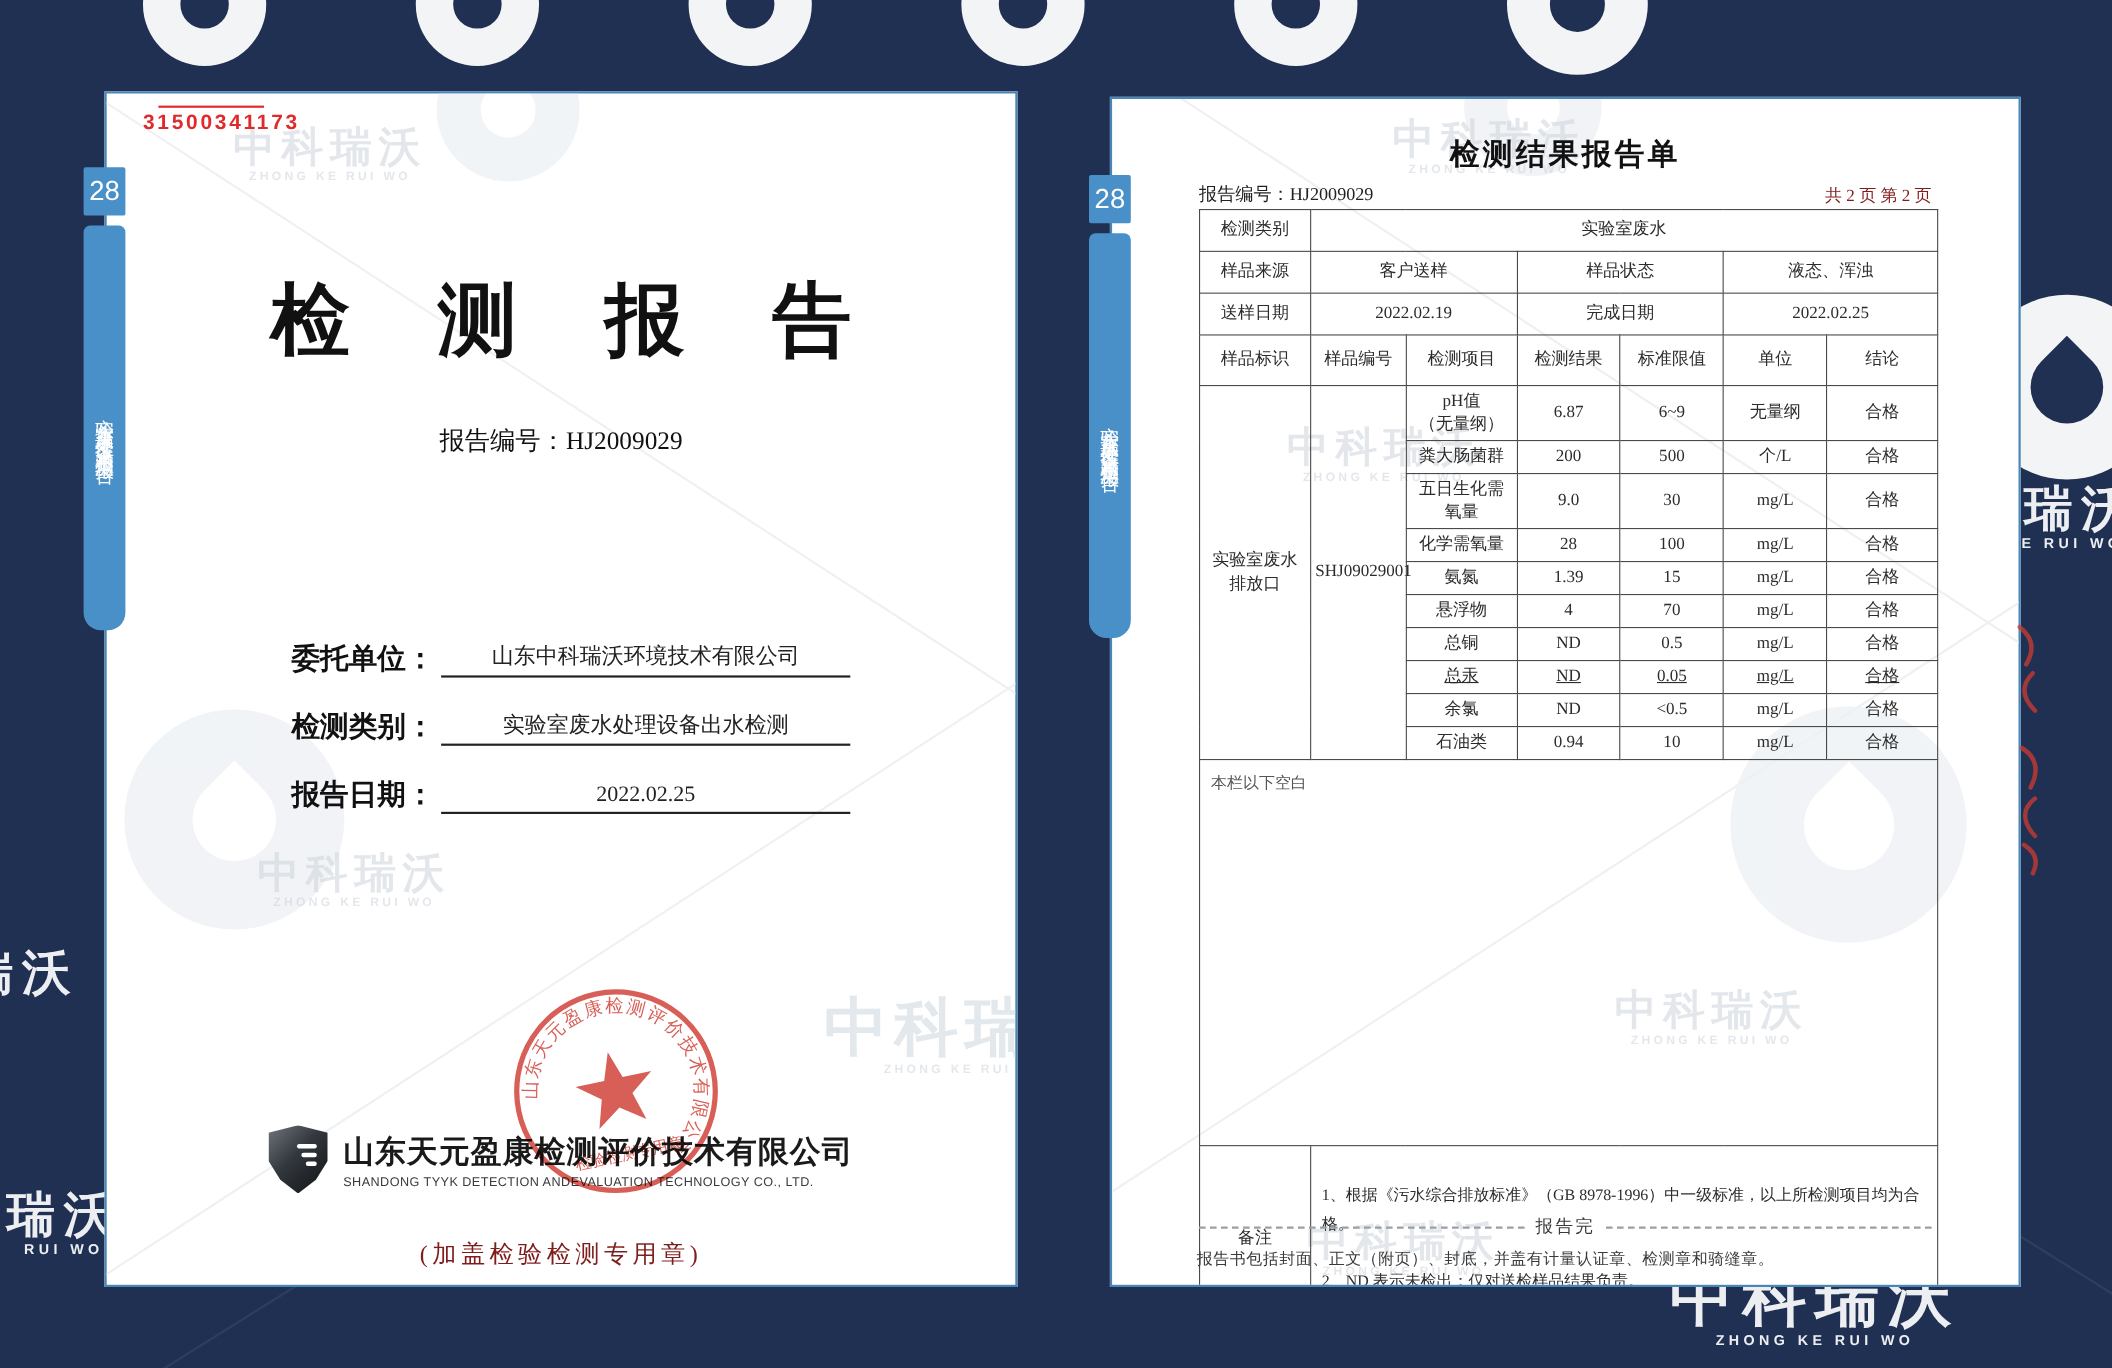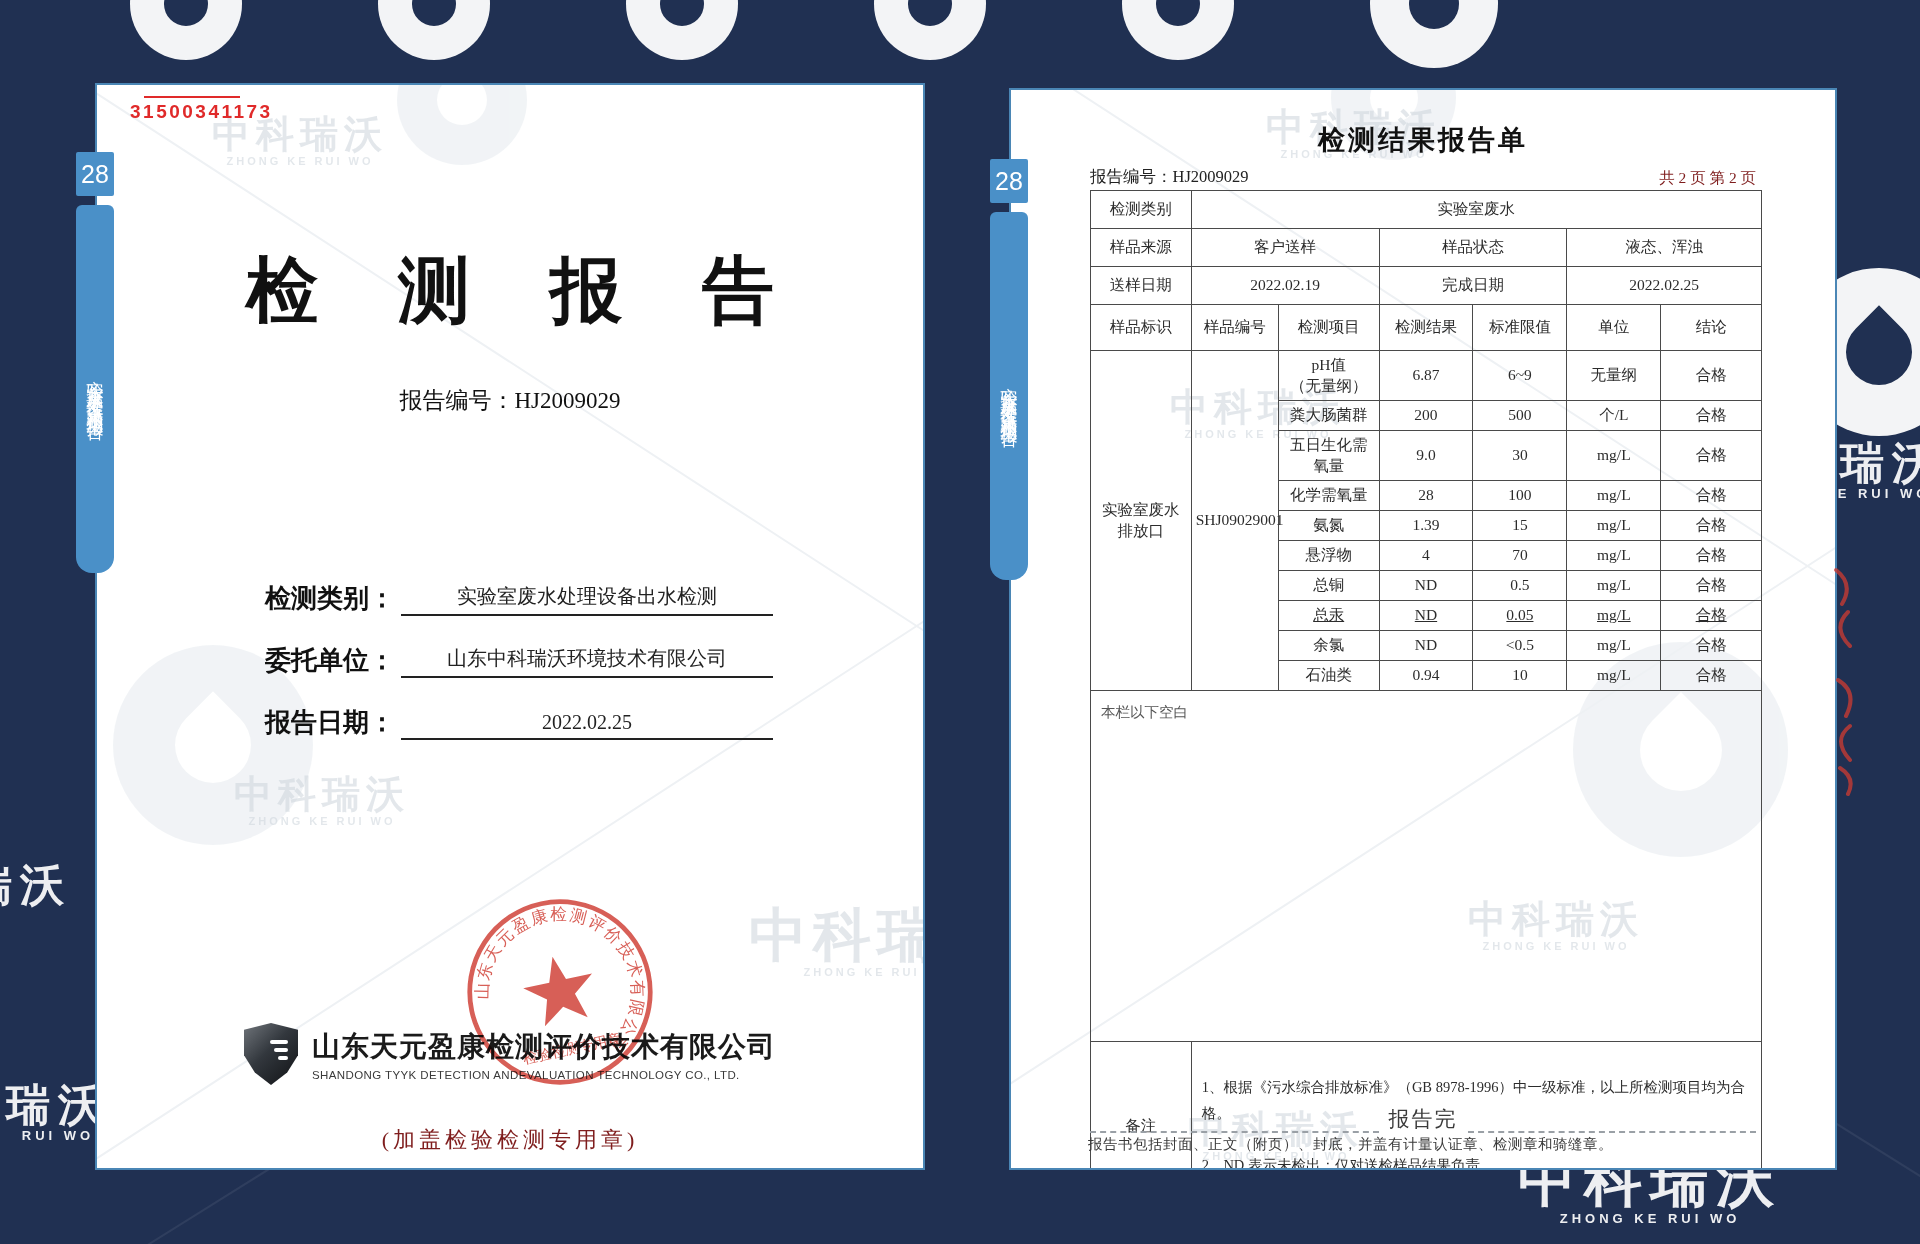--- a/index.html
+++ b/index.html
@@ -61,22 +61,22 @@
   .r-no{position:absolute;left:79px;top:76px;font-size:16.5px;color:#222;z-index:2;}
   .r-pages{position:absolute;right:79px;top:78px;font-size:15.5px;color:#7f1d1d;z-index:2;}
   .r-table{position:absolute;left:79px;top:100px;width:672px;border-collapse:collapse;z-index:2;
            font-size:15.5px;color:#2c2c2c;table-layout:fixed;}
   .r-table td{border:1px solid #4a4a4a;text-align:center;vertical-align:middle;padding:2px 4px;
               white-space:pre-line;line-height:1.35;}
   .r-table .lab{font-size:15.5px;}
   .blank-cell{text-align:left !important;vertical-align:top !important;padding:12px 10px !important;
               font-size:14.5px;color:#555;}
   .remark-cell{text-align:left !important;font-size:14.5px;line-height:1.8 !important;padding:6px 10px !important;}
-  .end-line{position:absolute;left:79px;right:79px;top:1015px;display:flex;align-items:flex-end;z-index:2;
-            color:#3a3a3a;font-size:21px;}
+  .end-line{position:absolute;left:79px;right:79px;top:1015px;display:flex;align-items:center;z-index:2;
+            color:#3a3a3a;font-size:16px;}
   .end-line:before,.end-line:after{content:"";flex:1;border-top:2px dashed #9aa0a6;}
   .end-line span{padding:0 10px;letter-spacing:2px;}
   .r-footer{position:absolute;left:77px;top:1045px;font-size:14.5px;color:#3a3a3a;z-index:2;letter-spacing:.5px;}
   .edge-stamp{position:absolute;left:1826px;top:560px;z-index:4;opacity:.75;}
 </style>
 </head>
 <body>
 
 <div id="canvas">
 
@@ -149,26 +149,26 @@
     </div>
     <div class="diag" style="left:-200px;top:300px;width:1300px;transform:rotate(33deg);"></div>
     <div class="diag" style="left:-200px;top:780px;width:1300px;transform:rotate(-33deg);"></div>
 
     <div class="serial">31500341173</div>
     <div class="cover-title">检测报告</div>
     <div class="cover-no">报告编号：HJ2009029</div>
 
     <div class="fields">
       <div class="field-row">
+        <span class="field-label">委托单位：</span>
+        <span class="field-value">山东中科瑞沃环境技术有限公司</span>
+      </div>
+      <div class="field-row">
         <span class="field-label">检测类别：</span>
         <span class="field-value">实验室废水处理设备出水检测</span>
-      </div>
-      <div class="field-row">
-        <span class="field-label">委托单位：</span>
-        <span class="field-value">山东中科瑞沃环境技术有限公司</span>
       </div>
       <div class="field-row">
         <span class="field-label">报告日期：</span>
         <span class="field-value">2022.02.25</span>
       </div>
     </div>
 
     <div class="company">
       <div class="shield">
           <i></i>

